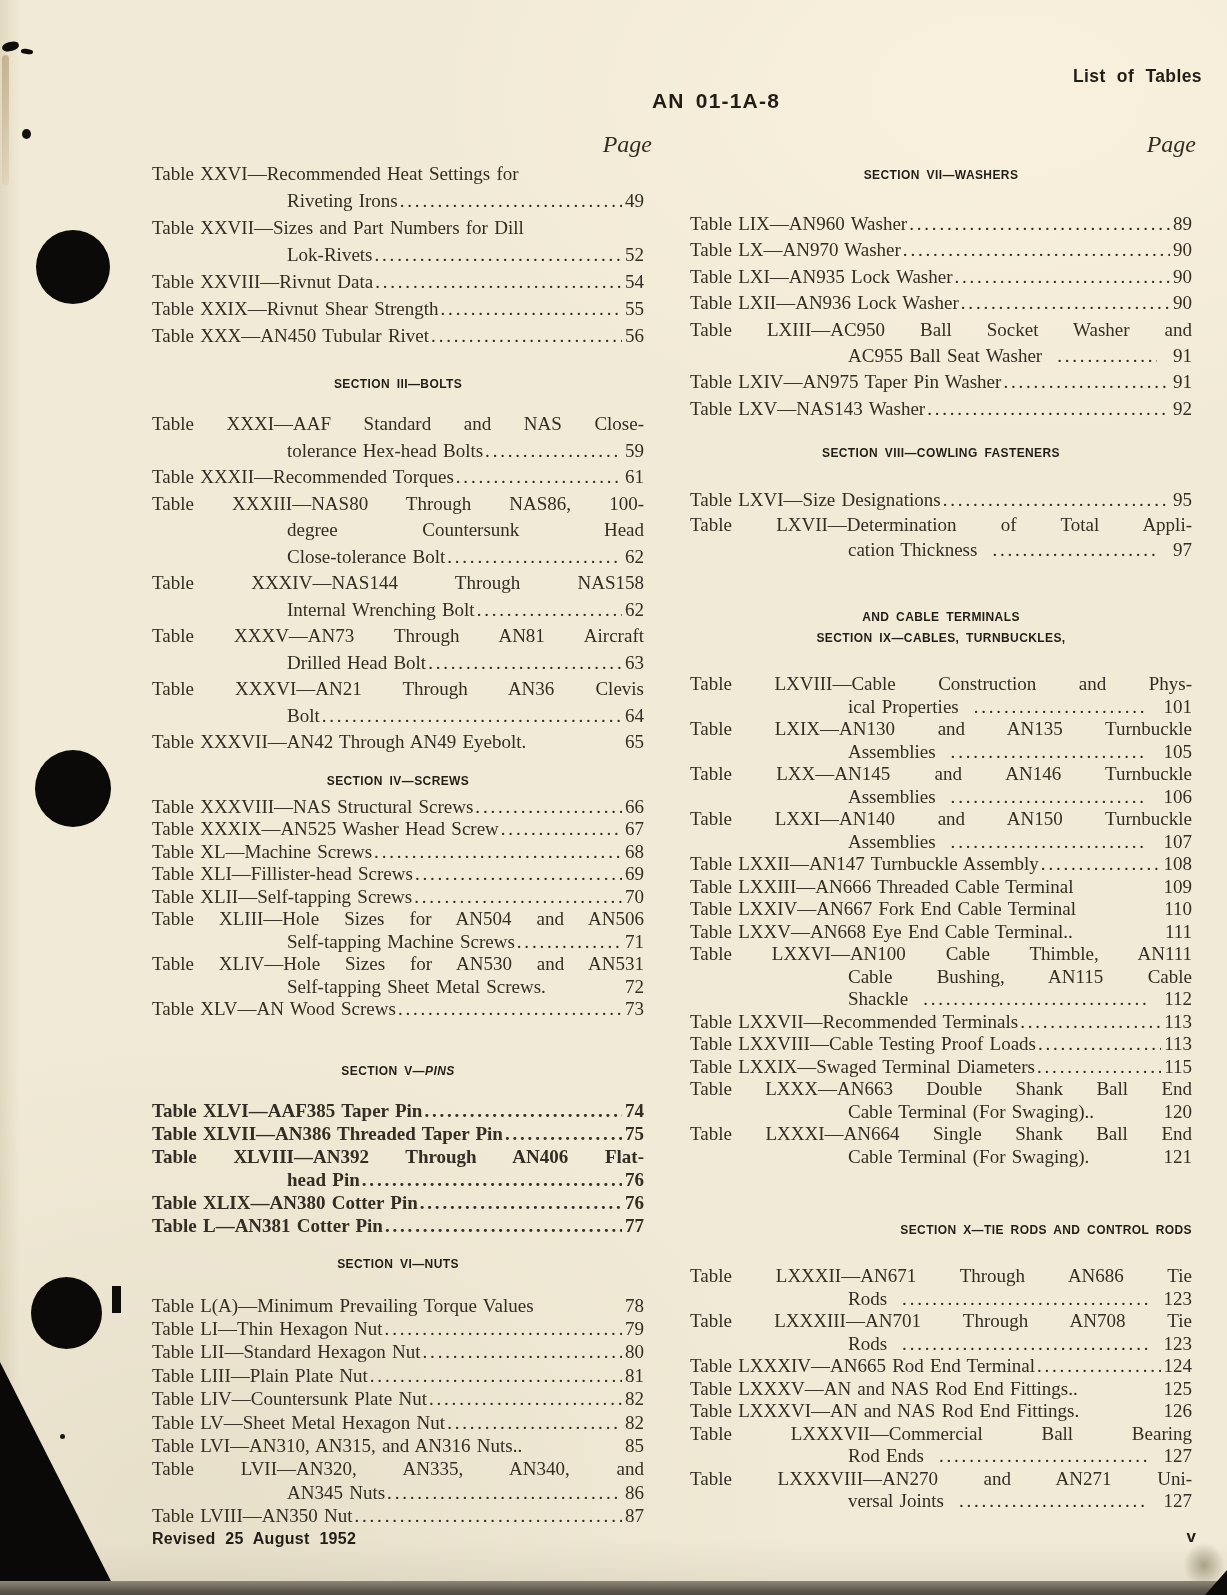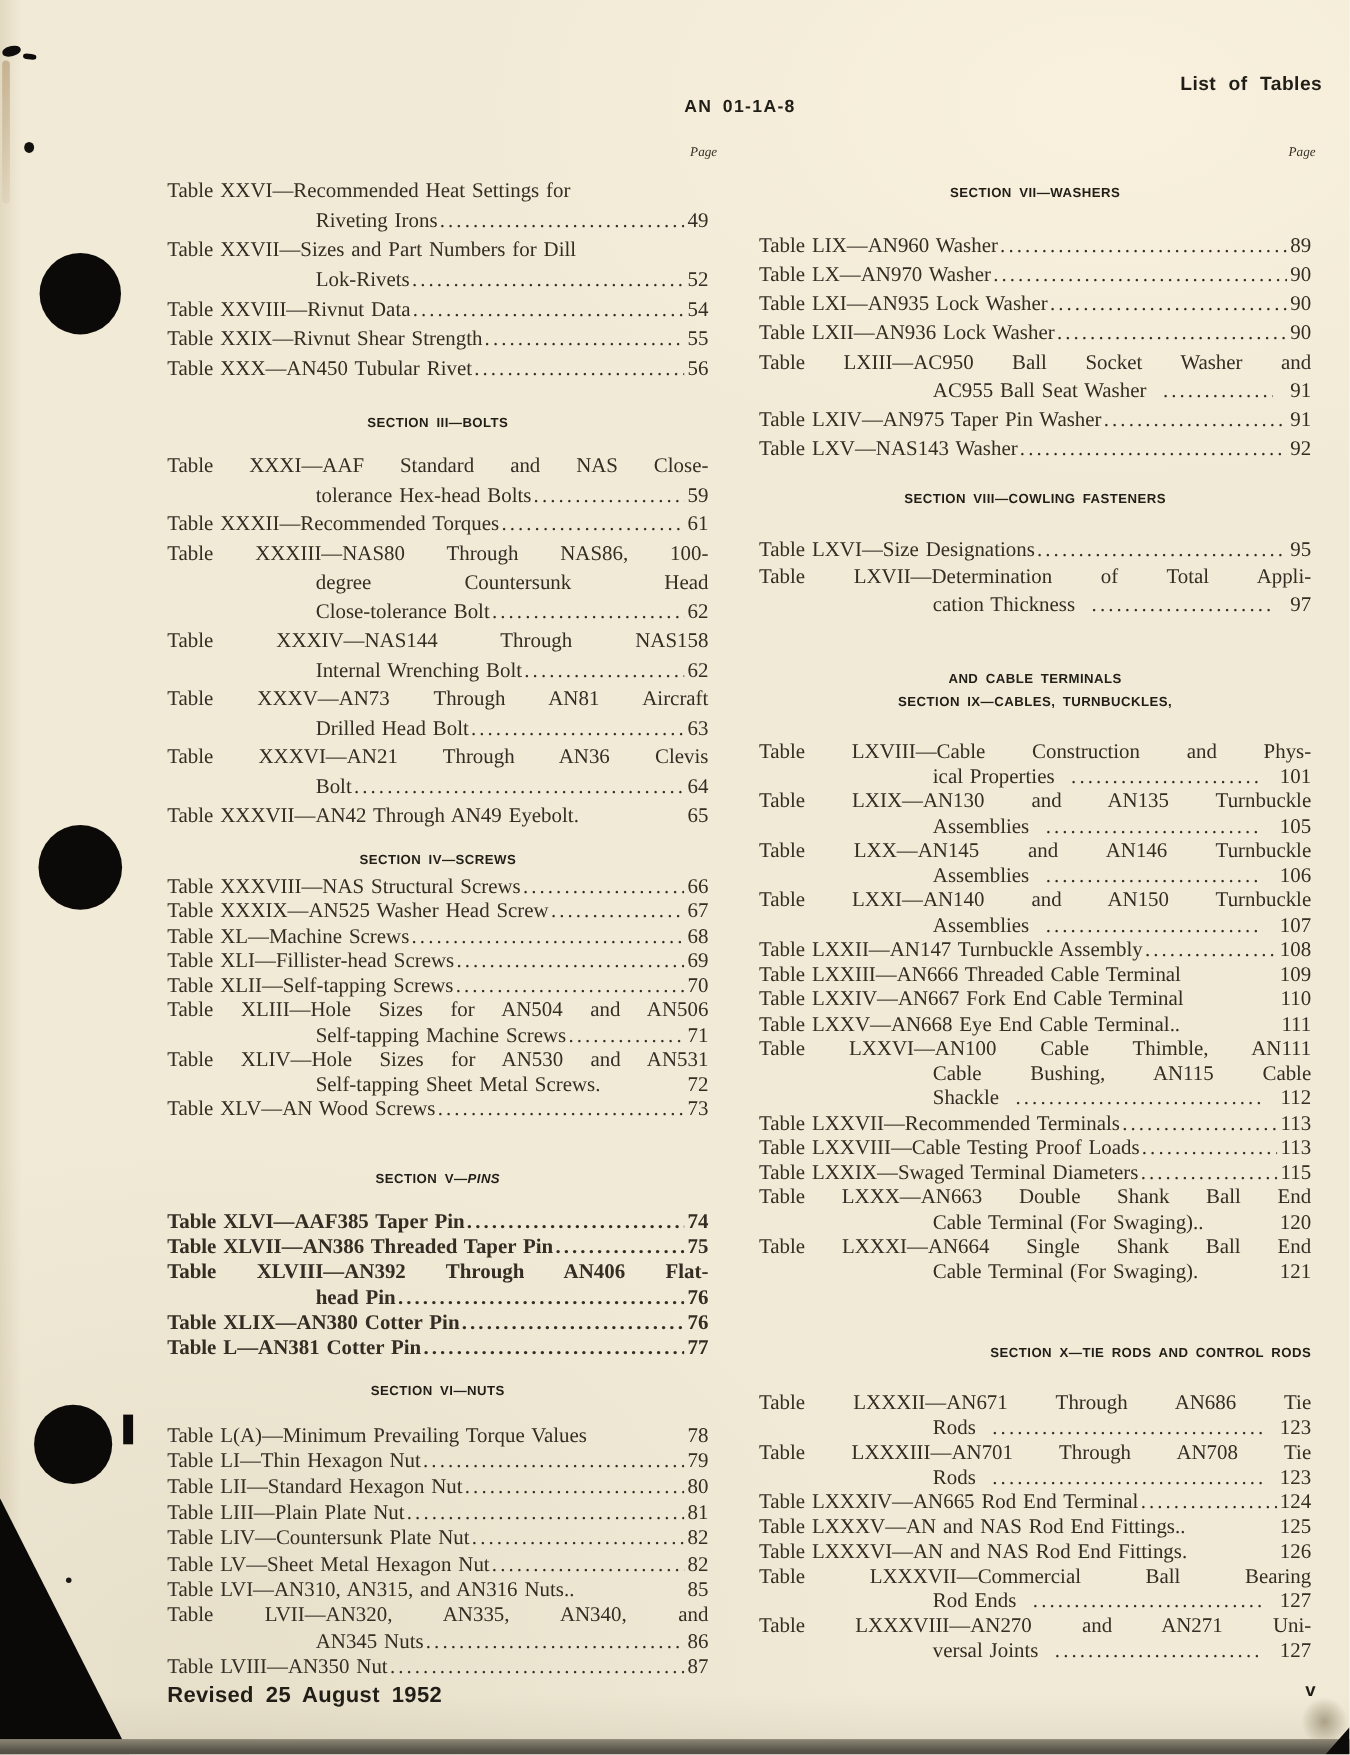--- a/index.html
+++ b/index.html
@@ -19,29 +19,29 @@
       radial-gradient(1000px 600px at 82% 6%, rgba(255,246,226,.6), transparent 60%),
       linear-gradient(90deg, rgba(120,90,40,.12), rgba(120,90,40,0) 20px),
       linear-gradient(0deg, rgba(95,85,60,.10), rgba(95,85,60,0) 55px),
       radial-gradient(900px 700px at 15% 95%, rgba(110,95,60,.08), transparent 70%),
       var(--paper);
   }
   
   .hdr-right{position:absolute;top:66px;right:25px;
     font-family:"Liberation Sans","DejaVu Sans",sans-serif;font-weight:bold;
     font-size:17.5px;color:var(--head-ink);word-spacing:6px;letter-spacing:.4px;}
-  .doc-num{position:absolute;top:89px;left:622px;
+  .doc-num{position:absolute;top:89px;left:652px;
     font-family:"Liberation Sans","DejaVu Sans",sans-serif;font-weight:bold;
-    font-size:16px;color:var(--head-ink);letter-spacing:1.2px;word-spacing:4px;}
-  .page-lbl{position:absolute;top:131px;font-style:italic;font-size:12px;color:var(--ink);}
+    font-size:21px;color:var(--head-ink);letter-spacing:1.2px;word-spacing:4px;}
+  .page-lbl{position:absolute;top:131px;font-style:italic;font-size:24px;color:var(--ink);}
   .page-lbl.l{left:540px;width:112px;text-align:right;}
   .page-lbl.r{left:1080px;width:116px;text-align:right;}
   .footer-rev{position:absolute;top:1530px;left:152px;
     font-family:"Liberation Sans","DejaVu Sans",sans-serif;font-weight:bold;
-    font-size:20px;color:var(--head-ink);letter-spacing:.3px;word-spacing:5px;}
+    font-size:16px;color:var(--head-ink);letter-spacing:.3px;word-spacing:5px;}
   .folio{position:absolute;top:1527px;right:31px;
     font-family:"Liberation Sans","DejaVu Sans",sans-serif;font-weight:bold;
     font-size:17px;color:var(--head-ink);}
   
   .col{position:absolute;top:160px;font-size:19px;word-spacing:1.5px;}
   .col-left{left:152px;width:492px;}
   .col-right{left:690px;width:502px;}
   .block .row{display:flex;align-items:baseline;white-space:nowrap;}
   .col-left .ind{padding-left:135px;}
   .col-right .ind{padding-left:158px;gap:13px;}

